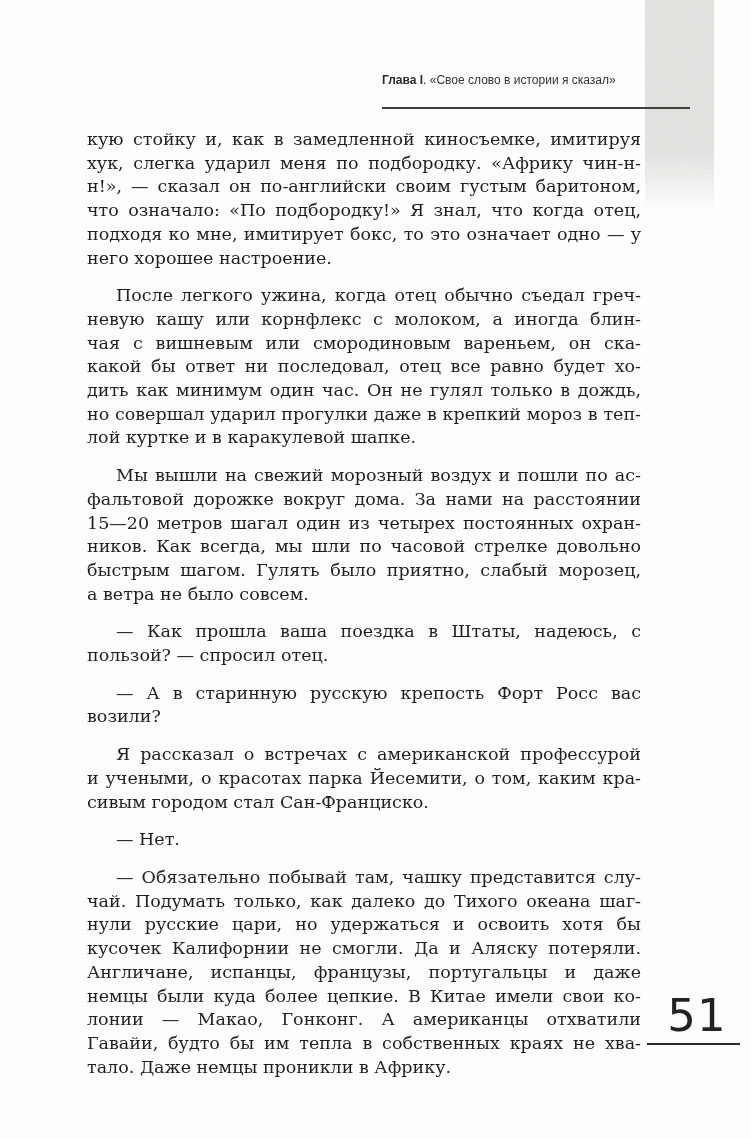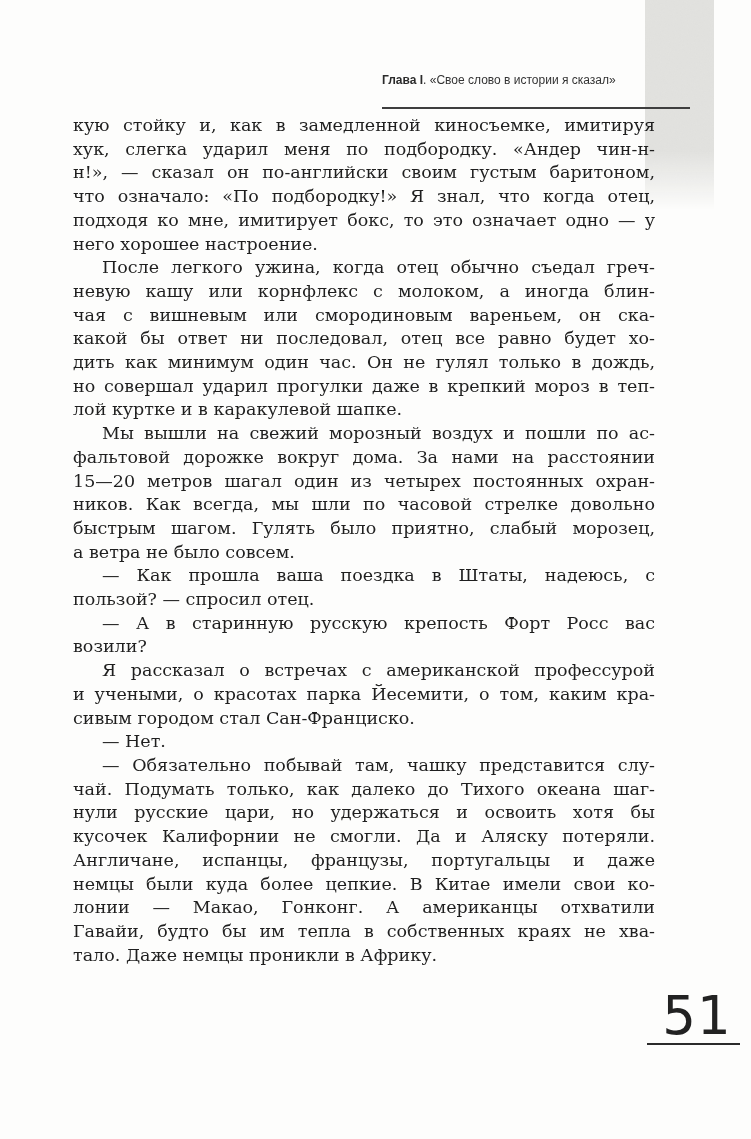--- a/index.html
+++ b/index.html
@@ -22,36 +22,36 @@
     text-align:left;white-space:nowrap;
     border-bottom:2px solid #3e3e3e;
     padding-bottom:18px;
   }
   .runhead b{font-weight:bold;color:#2b2b2b;}
   
   .bodytext{
     position:absolute;left:73px;top:114px;width:582px;
     font-size:17.5px;line-height:23.7px;color:#1f1f1f;
   }
-  .para{margin:0;}
+  .para{margin:14px;}
   .ln{
     text-align:justify;
     text-align-last:justify;
     -moz-text-align-last:justify;
   }
   .ln.ind{text-indent:29px;}
   .ln.last{
     text-align-last:left;
     -moz-text-align-last:left;
   }
   
   .folio{
     position:absolute;left:647px;top:998px;width:100px;
     font-family:"DejaVu Sans", sans-serif;
-    font-size:53px;line-height:36px;color:#222;
+    font-size:45px;line-height:36px;color:#222;
     text-align:center;letter-spacing:1px;
   }
   .folio-rule{
     position:absolute;left:647px;top:1043px;width:93px;height:2px;
     background:#2b2b2b;
   }
 </style>
 </head>
 <body>
 
@@ -80,21 +80,21 @@
     </svg>
   </div>
 
   <div class="runhead">
     <b>Глава I</b><span>. «Свое слово в истории я сказал»</span>
   </div>
 
   <div class="bodytext">
     <div class="para">
       <div class="ln">кую стойку и, как в замедленной киносъемке, имитируя</div>
-      <div class="ln">хук, слегка ударил меня по подбородку. «Андер чин-н-</div>
+      <div class="ln">хук, слегка ударил меня по подбородку. «Африку чин-н-</div>
       <div class="ln">н!», — сказал он по-английски своим густым баритоном,</div>
       <div class="ln">что означало: «По подбородку!» Я знал, что когда отец,</div>
       <div class="ln">подходя ко мне, имитирует бокс, то это означает одно — у</div>
       <div class="ln last">него хорошее настроение.</div>
     </div>
     <div class="para">
       <div class="ln ind">После легкого ужина, когда отец обычно съедал греч-</div>
       <div class="ln">невую кашу или корнфлекс с молоком, а иногда блин-</div>
       <div class="ln">чая с вишневым или смородиновым вареньем, он ска-</div>
       <div class="ln">какой бы ответ ни последовал, отец все равно будет хо-</div>

